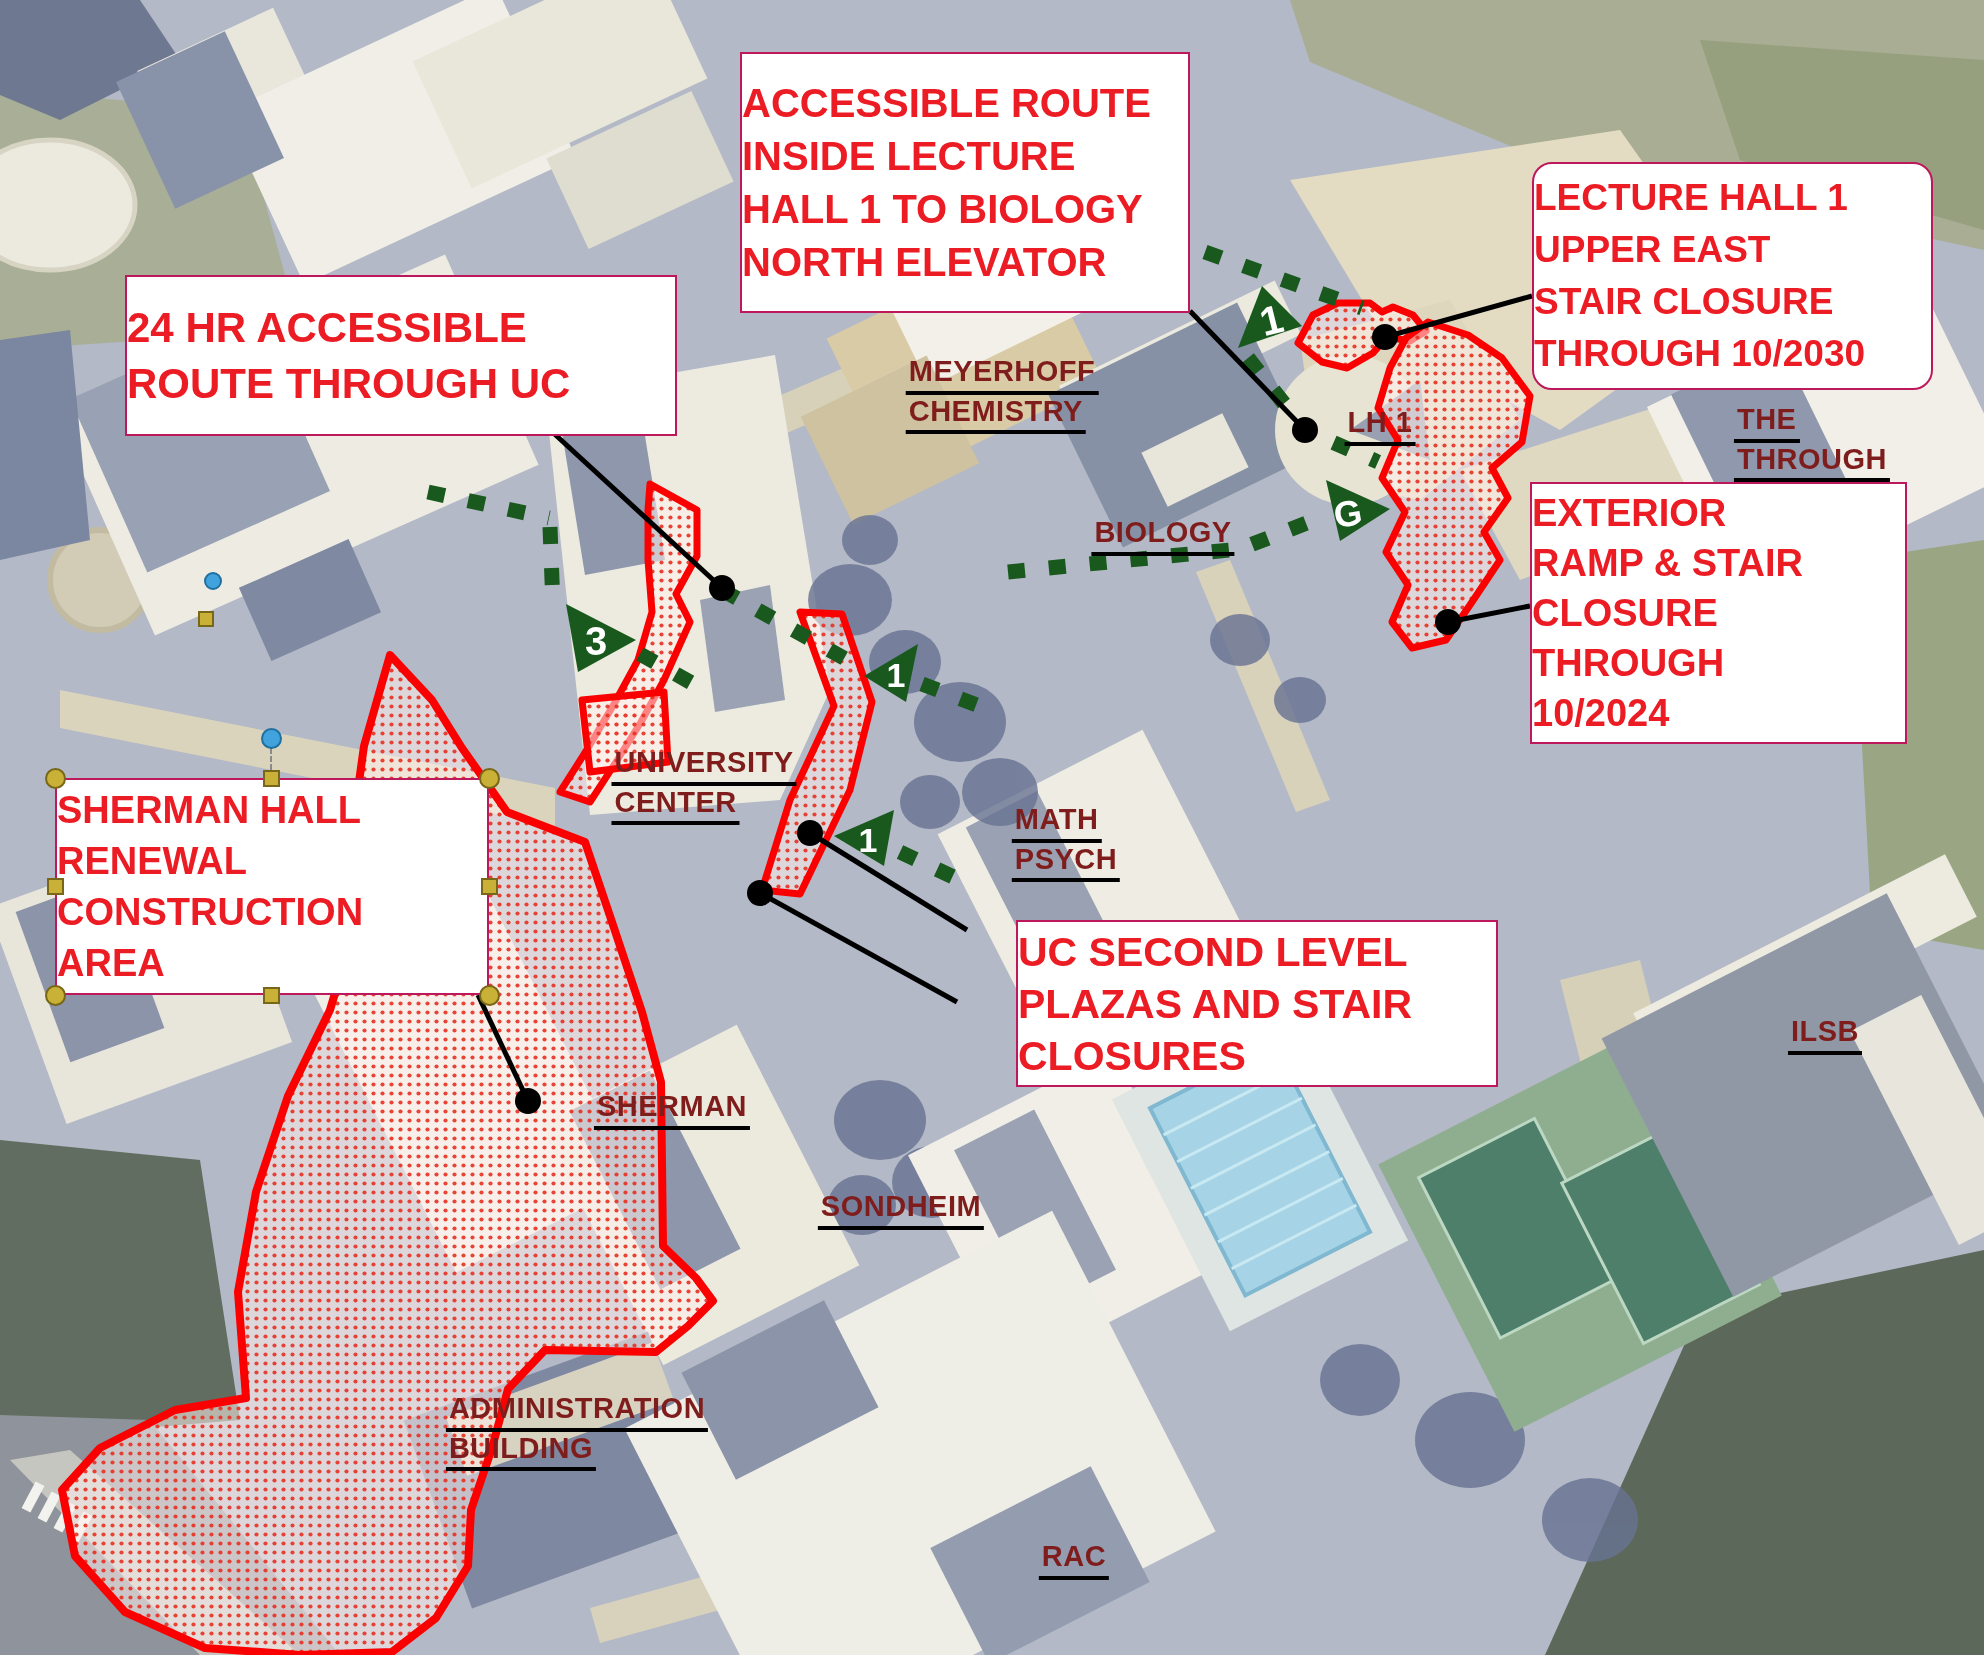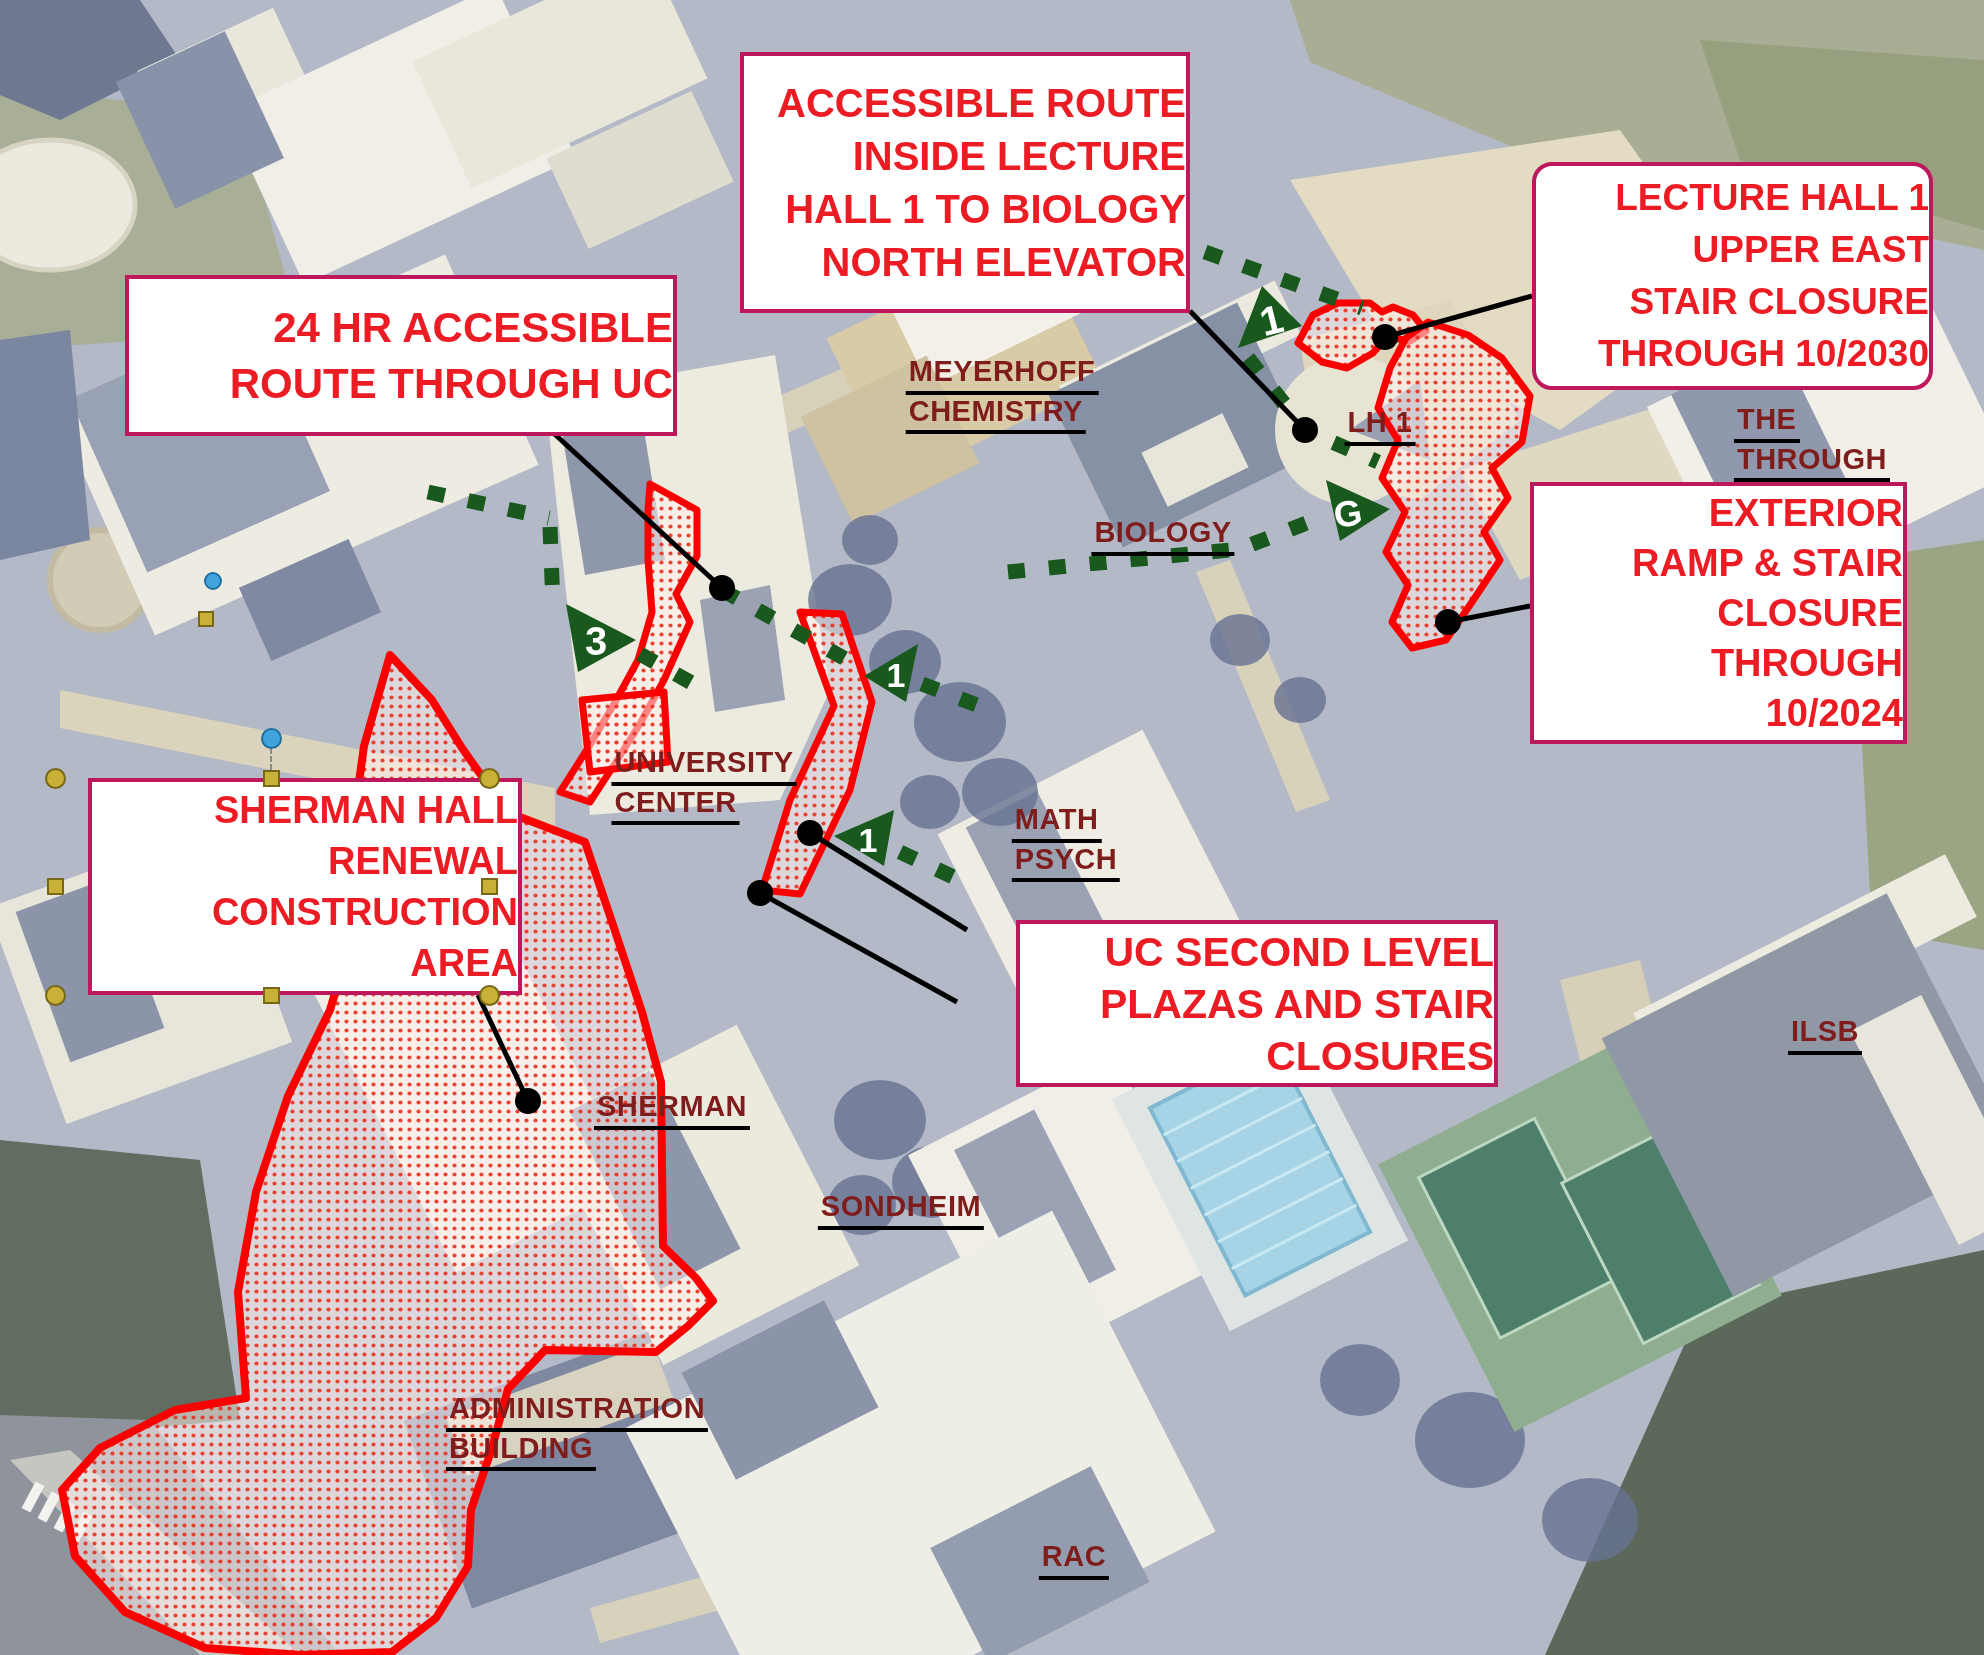--- a/index.html
+++ b/index.html
@@ -2,29 +2,29 @@
 <html><head>
 <meta charset="utf-8">
 <style>
   html,body{margin:0;padding:0;}
   #stage{position:relative;width:1984px;height:1655px;overflow:hidden;
     background:#b3b9c6;font-family:"Liberation Sans",sans-serif;}
   #stage svg{position:absolute;left:0;top:0;}
   .bldg-label{position:absolute;transform:translateX(-50%);text-align:left;
     color:#7f1d1d;font-weight:bold;font-size:29px;line-height:1.16;letter-spacing:.5px;white-space:nowrap;}
   .bldg-label span{display:inline-block;border-bottom:4px solid #000;padding:0 3px 2px 3px;}
-  .callout{position:absolute;background:#ffffff;border:4px solid #be185d;
-    display:flex;flex-direction:column;justify-content:center;align-items:flex-end;
+  .callout{position:absolute;background:#ffffff;border:2px solid #be185d;
+    display:flex;flex-direction:column;justify-content:center;align-items:flex-start;
     text-align:center;color:#ec1c24;font-weight:bold;box-sizing:border-box;}
   .callout div{white-space:nowrap;}
   .co1{font-size:40px;line-height:53px;}
   .co2{font-size:37px;line-height:52px;border-radius:20px;}
   .co3{font-size:42px;line-height:56px;}
   .co4{font-size:38px;line-height:50px;}
-  .co5{font-size:38px;line-height:51px;margin-left:33px;}
+  .co5{font-size:38px;line-height:51px;}
   .co6{font-size:41px;line-height:52px;}
   .handle{position:absolute;box-sizing:border-box;z-index:30;}
   .h-circle{width:21px;height:21px;border-radius:50%;background:#c9b037;border:2px solid #776716;}
   .h-square{width:17px;height:17px;background:#c9b037;border:2px solid #776716;}
   .h-rotate{width:21px;height:21px;border-radius:50%;background:#41a3dd;border:2px solid #1f6f9f;}
   .h-stem{position:absolute;width:0;border-left:2px dashed #8a8a8a;z-index:29;}
 </style>
 </head>
 <body>
 

